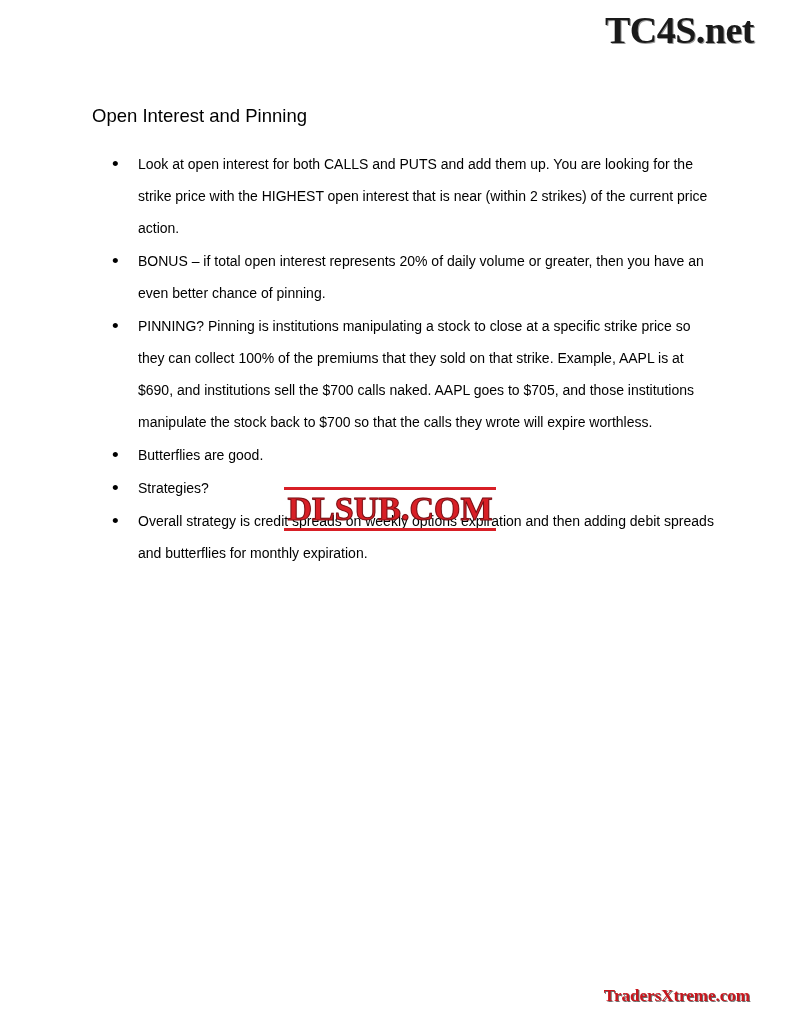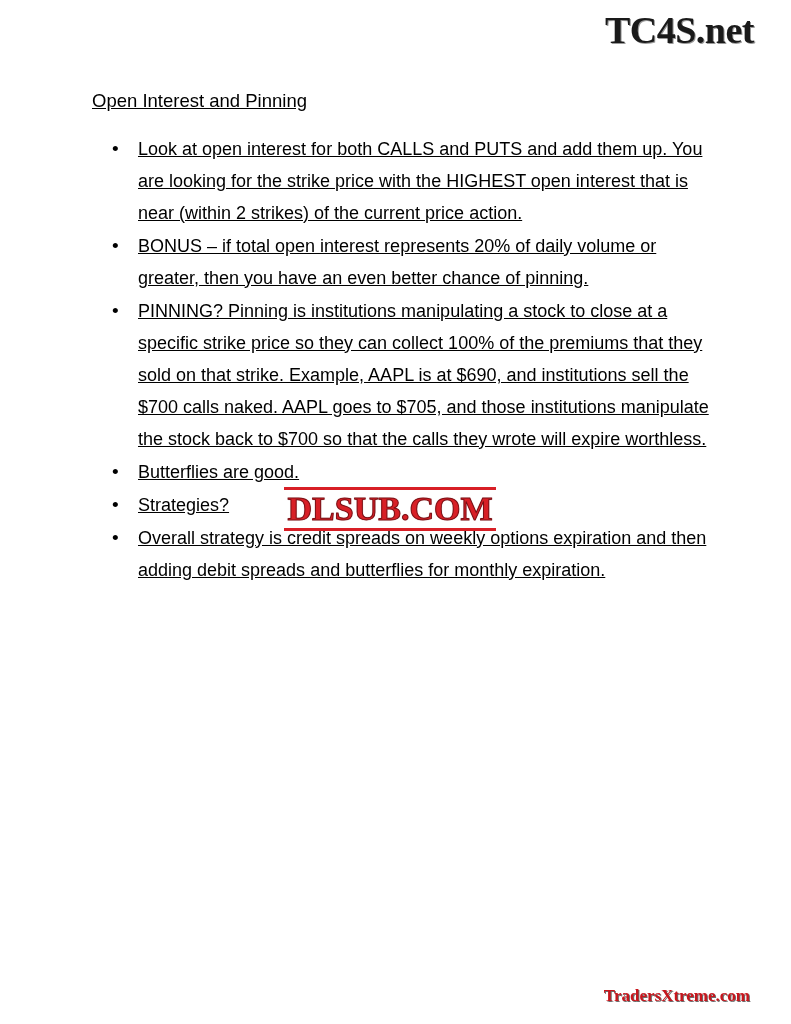--- a/index.html
+++ b/index.html
@@ -31,39 +31,38 @@
     font-weight: bold;
     font-size: 38px;
     letter-spacing: -0.5px;
     color: #1a1a1a;
     text-shadow: 1px 1px 0 #9a9a9a;
   }
 
   
   .content {
     position: absolute;
-    top: 88px;
+    top: 103px;
     left: 92px;
     width: 625px;
-    text-decoration: underline;
   }
   .doc-title {
     font-size: 18.5px;
     line-height: 1.45;
     margin: 0 0 18px 0;
     color: #000;
   }
   ul.bullets {
     margin: 0;
     padding: 0 0 0 46px;
     list-style: none;
   }
   ul.bullets > li {
     position: relative;
-    font-size: 18px;
+    font-size: 14px;
     line-height: 32px;
     margin: 0 0 1px 0;
     color: #000;
   }
   ul.bullets > li::before {
     content: "\2022";
     position: absolute;
     left: -26px;
     top: 0;
     font-size: 19px;

